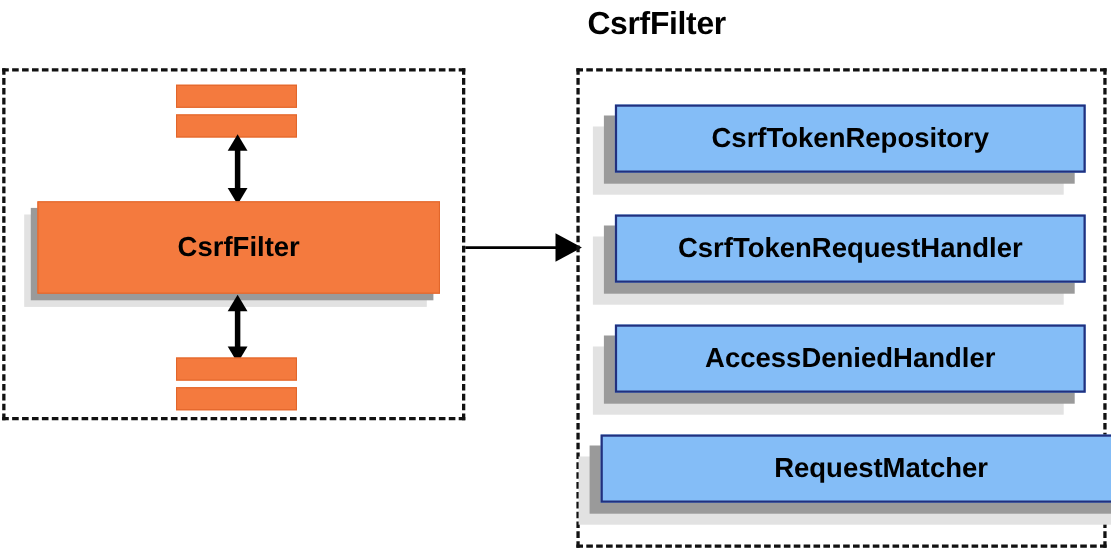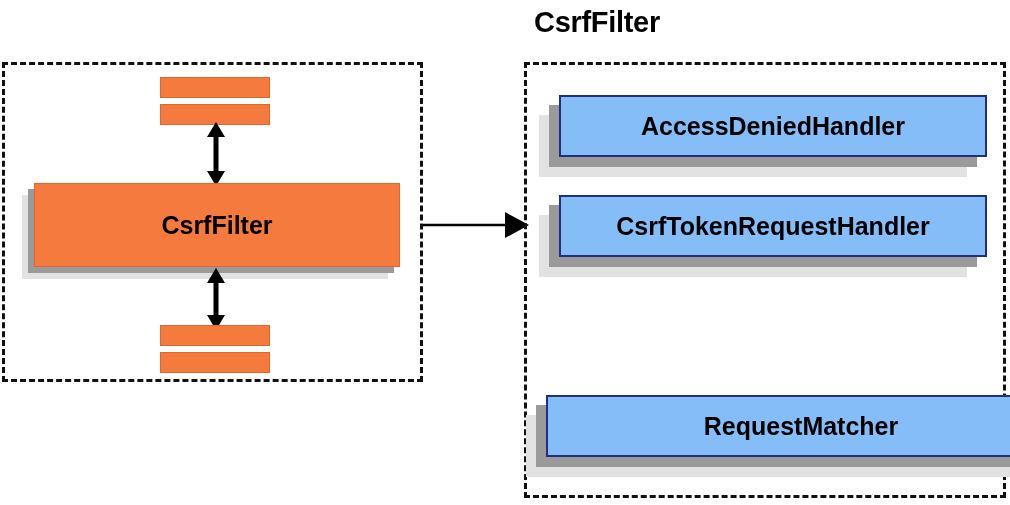--- a/index.html
+++ b/index.html
@@ -153,32 +153,39 @@
     <line x1="0" y1="17" x2="90" y2="17" stroke="#000000" stroke-width="2.5"></line>
     <polygon points="106,17 82,4 82,30" fill="#000000"></polygon>
   </svg>
 
   <div class="panel" id="panel-right"></div>
 
   <div class="blue-wrap" style="left:559px; top:95px; width:428px; height:62px;">
     <div class="sh-light"></div>
     <div class="sh-dark"></div>
     <div class="face">
-      <span>AccessDeniedHandler</span>
+      <span>CsrfTokenRepository</span>
     </div>
   </div>
 
   <div class="blue-wrap" style="left:559px; top:195px; width:428px; height:62px;">
     <div class="sh-light"></div>
     <div class="sh-dark"></div>
     <div class="face">
       <span>CsrfTokenRequestHandler</span>
     </div>
   </div>
 
+  <div class="blue-wrap" style="left:559px; top:295px; width:428px; height:62px;">
+    <div class="sh-light"></div>
+    <div class="sh-dark"></div>
+    <div class="face">
+      <span>AccessDeniedHandler</span>
+    </div>
+  </div>
 
   <div class="blue-wrap" style="left:546px; top:395px; width:510px; height:62px;">
     <div class="sh-light"></div>
     <div class="sh-dark"></div>
     <div class="face">
       <span>RequestMatcher</span>
     </div>
   </div>
 
 </div>

